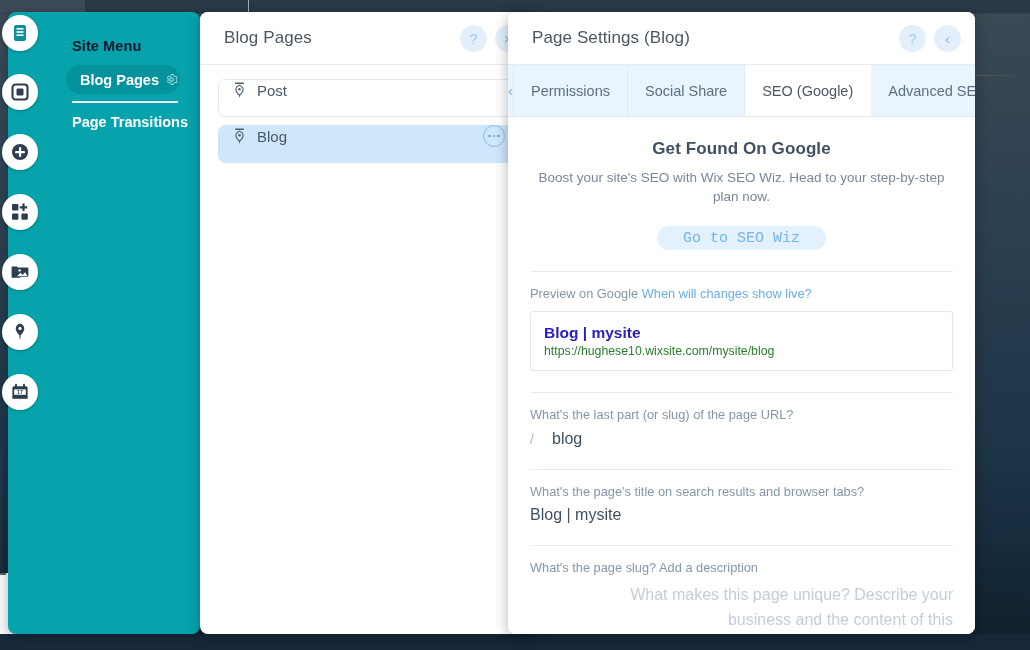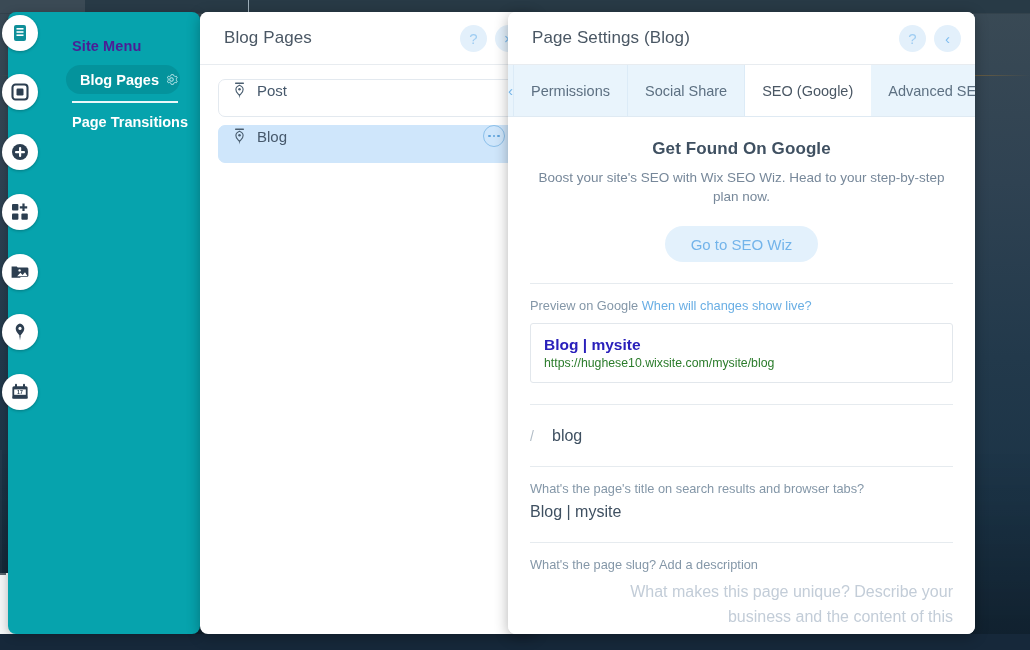--- a/index.html
+++ b/index.html
@@ -59,21 +59,21 @@
   .rail-icon svg { display: block; }
 
   
   #teal-panel {
     position: absolute; left: 8px; top: 12px; width: 192px; height: 622px;
     background: #06a3ad; border-radius: 8px; z-index: 5;
     box-shadow: 0 2px 10px rgba(0,0,0,.25);
   }
   #teal-inner { position: absolute; left: 0; top: 0; width: 192px; padding: 22px 0 0 0; }
   .tm-label {
-    color: #4c1d95; font-size: 14.5px; font-weight: bold;
+    color: #0f172a; font-size: 14.5px; font-weight: bold;
     padding: 4px 0 0 64px; letter-spacing: .1px;
   }
   .tm-pill {
     margin: 11px 0 0 58px; width: 114px; height: 29px; border-radius: 15px;
     background: #04939c; display: flex; align-items: center; gap: 6px;
     padding-left: 14px; cursor: pointer;
   }
   .tm-pill span.txt { color: #fff; font-size: 14.5px; font-weight: bold; }
   .tm-rule { margin: 7px 0 0 64px; width: 106px; height: 2px; background: #ffffff; opacity: .92; }
   .tm-label2 {
@@ -137,23 +137,23 @@
   .tab.active { background: #ffffff; color: #4a5764; border-right-color: transparent; }
 
   #right-body { position: absolute; top: 105px; left: 0; right: 0; bottom: 0; overflow: hidden; background:#fff; }
   .promo { padding: 22px 22px 0 22px; text-align: center; }
   .promo h2 { font-size: 17px; color: #3f5061; font-weight: bold; letter-spacing: .1px; }
   .promo p {
     font-size: 13.5px; color: #77889a; line-height: 19px; margin-top: 9px;
     padding: 0 8px;
   }
   .wiz-btn {
-    margin: 20px auto 0 auto; display: block; height: 36px; padding: 0 26px;
+    margin: 20px auto 0 auto; display: block; height: 24px; padding: 0 26px;
     border-radius: 18px; background: #e3f1fc; border: none; cursor: pointer;
-    color: #73b4ea; font-size: 15px; font-family: Liberation Sans, sans-serif;
+    color: #73b4ea; font-size: 15px; font-family: Liberation Mono, monospace;
   }
   .hr { height: 1px; background: #e6ebef; margin: 21px 22px 0 22px; }
 
   .field { padding: 14px 22px 0 22px; }
   .field-label { font-size: 12.8px; color: #8497a8; }
   .field-label a { color: #69aee4; text-decoration: none; cursor: pointer; }
 
   .gpreview {
     margin-top: 10px; border: 1px solid #e2e7ec; border-radius: 3px;
     padding: 11px 13px 12px 13px;
@@ -337,20 +337,21 @@
       </div>
       <div class="gpreview">
         <div class="g-title">Blog | mysite</div>
         <div class="g-url">https://hughese10.wixsite.com/mysite/blog</div>
       </div>
     </div>
 
     <div class="hr"></div>
 
     <div class="field">
+      <div class="field-label">What's the last part (or slug) of the page URL?</div>
       <div class="slug-row">
         <span class="slug-slash">/</span>
         <span class="slug-val">blog</span>
       </div>
     </div>
 
     <div class="hr"></div>
 
     <div class="field">
       <div class="field-label">What's the page's title on search results and browser tabs?</div>

